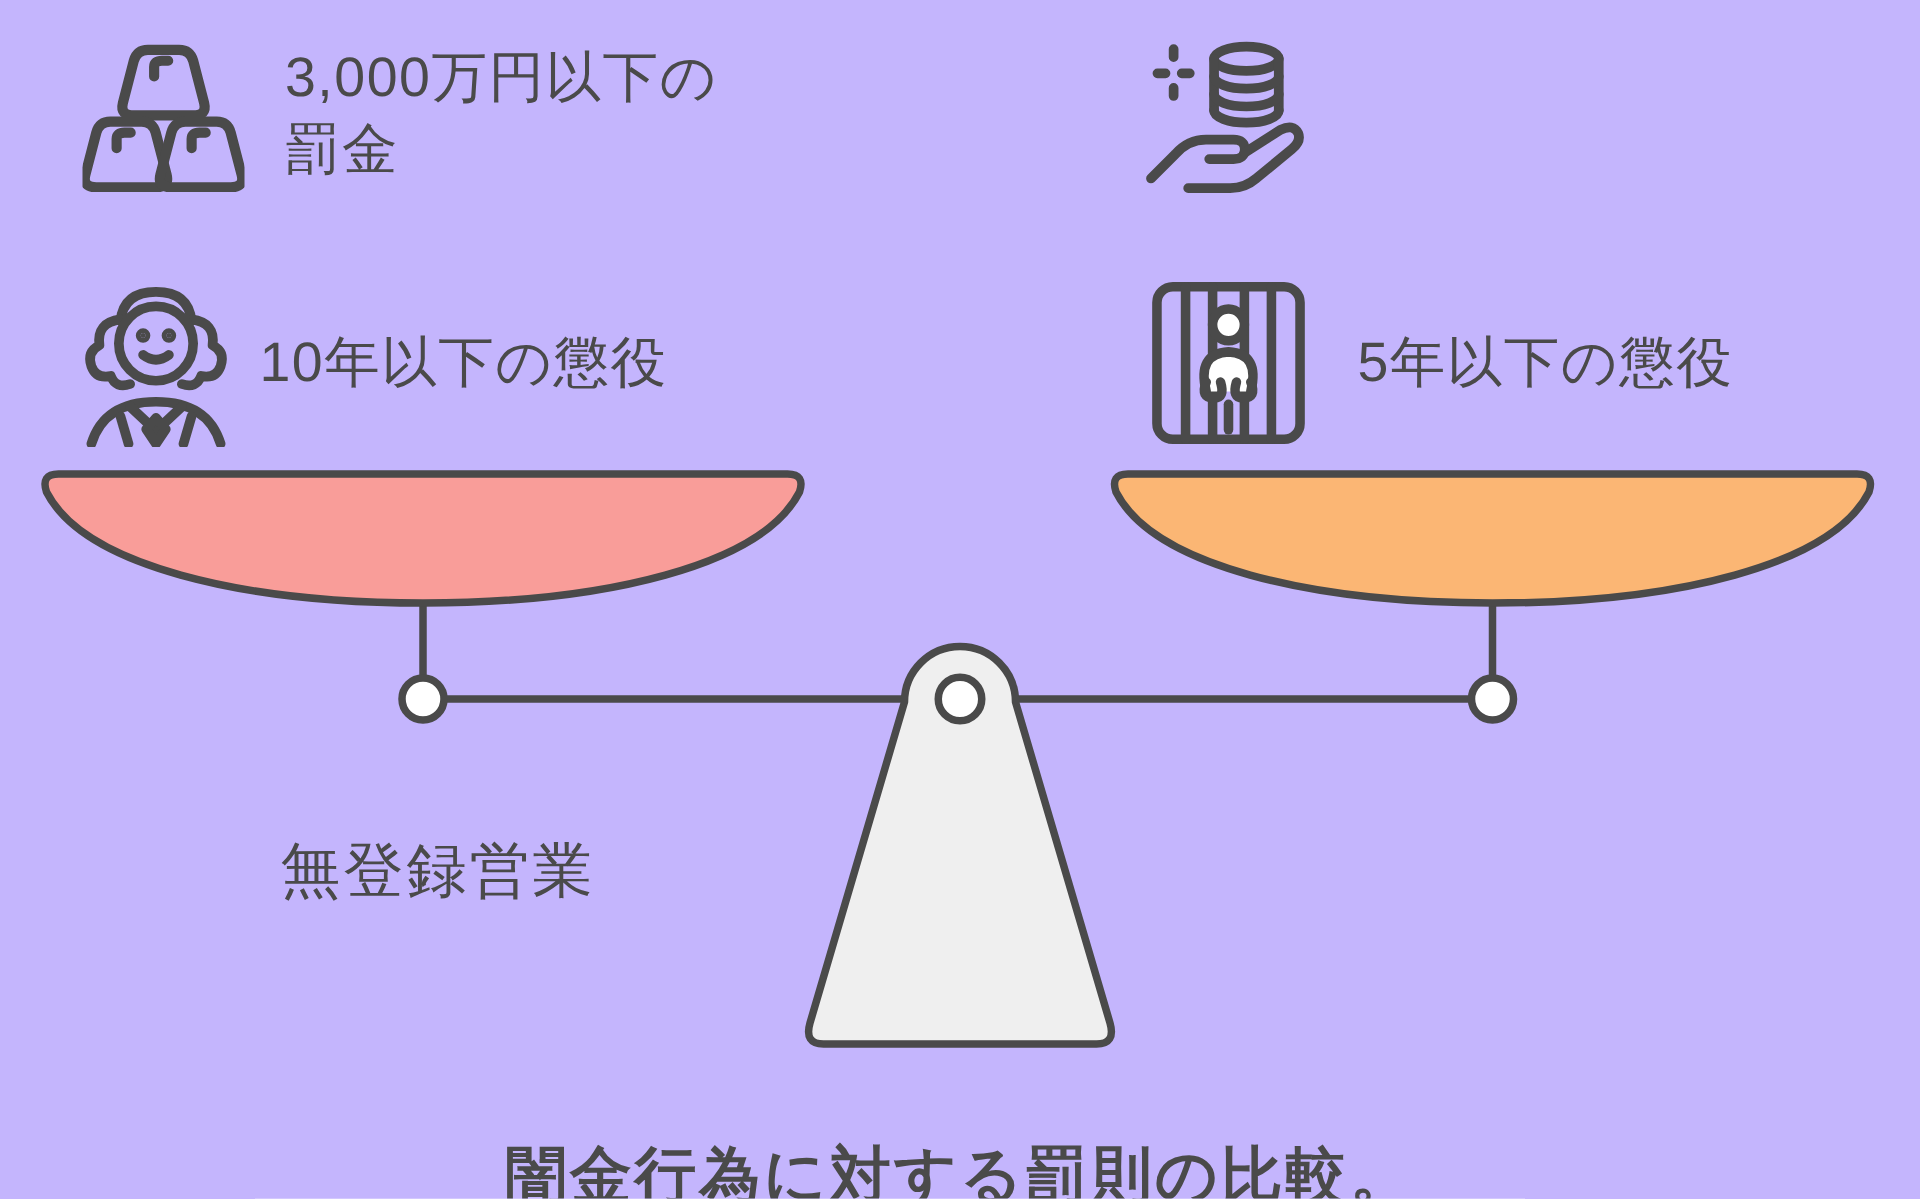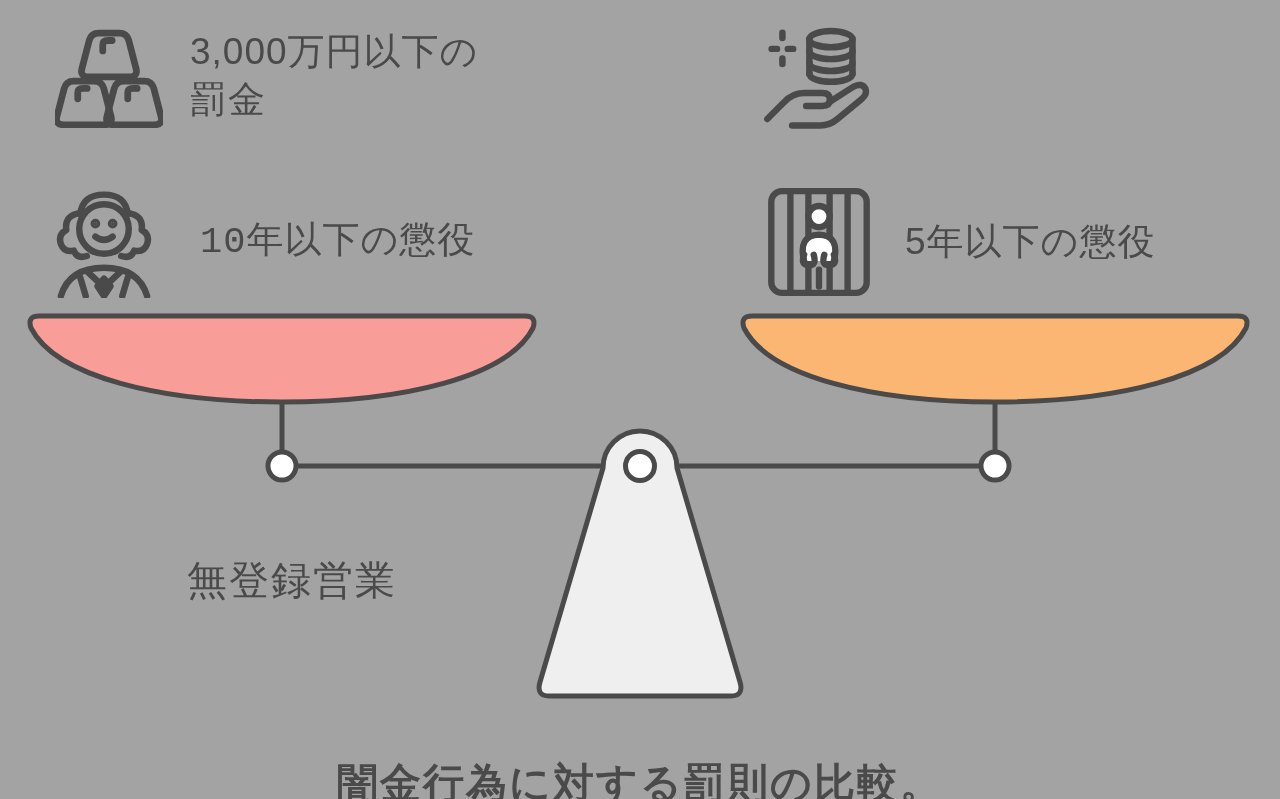--- a/index.html
+++ b/index.html
@@ -1,18 +1,18 @@
 <!DOCTYPE html>
 <html><head>
 <meta charset="utf-8">
 <style>
   :root { --ink:#4a4a4a; }
   * { margin:0; padding:0; box-sizing:border-box; }
   body { background:#ffffff; font-family:"Liberation Sans","DejaVu Sans",sans-serif; }
-  .canvas { position:relative; width:1280px; height:799px; background:#a3a3a3; overflow:hidden; }
+  .canvas { position:relative; width:1280px; height:799px; background:#c4b5fd; overflow:hidden; }
   .abs { position:absolute; }
   .item-text { font-size:37px; line-height:48px; color:var(--ink); letter-spacing:1px; }
   .pan-label { font-size:40px; color:var(--ink); text-align:center; letter-spacing:2px; }
   .caption { font-size:41px; font-weight:700; color:var(--ink); text-align:center; width:100%; letter-spacing:2px; }
   .icon svg { display:block; }
   .scale-svg { position:absolute; left:0; top:0; }
 </style>
 </head>
 <body>
 
@@ -58,21 +58,21 @@
       <circle cx="42" cy="35" r="1.5" fill="#4a4a4a"></circle>
       <circle cx="58" cy="35" r="1.5" fill="#4a4a4a"></circle>
       <path d="M42 47 Q50 53 58 47"></path>
       <path d="M10 102 Q18 76 50 76 Q82 76 90 102"></path>
       <path d="M34 79 L50 94 L66 79"></path>
       <path d="M50 86 L56 93 L50 102 L44 93 Z"></path>
       <path d="M28 85 L33 102"></path>
       <path d="M72 85 L67 102"></path>
     </svg>
   </div>
-  <div class="abs item-text" style="left:200px; top:218px; width:420px;font-family:Liberation Mono, monospace;">10年以下の懲役</div>
+  <div class="abs item-text" style="left:173px; top:218px; width:420px;">10年以下の懲役</div>
 
   <div class="abs icon" style="left:763px; top:24px;">
     <svg width="110" height="108" viewBox="0 0 102 100" fill="none" stroke="#4a4a4a" stroke-width="6" stroke-linecap="round" stroke-linejoin="round">
       <path d="M8 23 L13 23 M23 23 L28 23 M18 8 L18 13 M18 32 L18 37"></path>
       <ellipse cx="63" cy="14" rx="20" ry="7.5"></ellipse>
       <path d="M43 14 L43 46 M83 14 L83 46"></path>
       <path d="M43 25 A 20 7.5 0 0 0 83 25"></path>
       <path d="M43 36 A 20 7.5 0 0 0 83 36"></path>
       <path d="M43 46 A 20 7.5 0 0 0 83 46"></path>
       <path d="M4 88 L19 73 Q27 64 38 64 L55 64 Q62 64 62 70 Q62 76 55 76 L40 76"></path>

